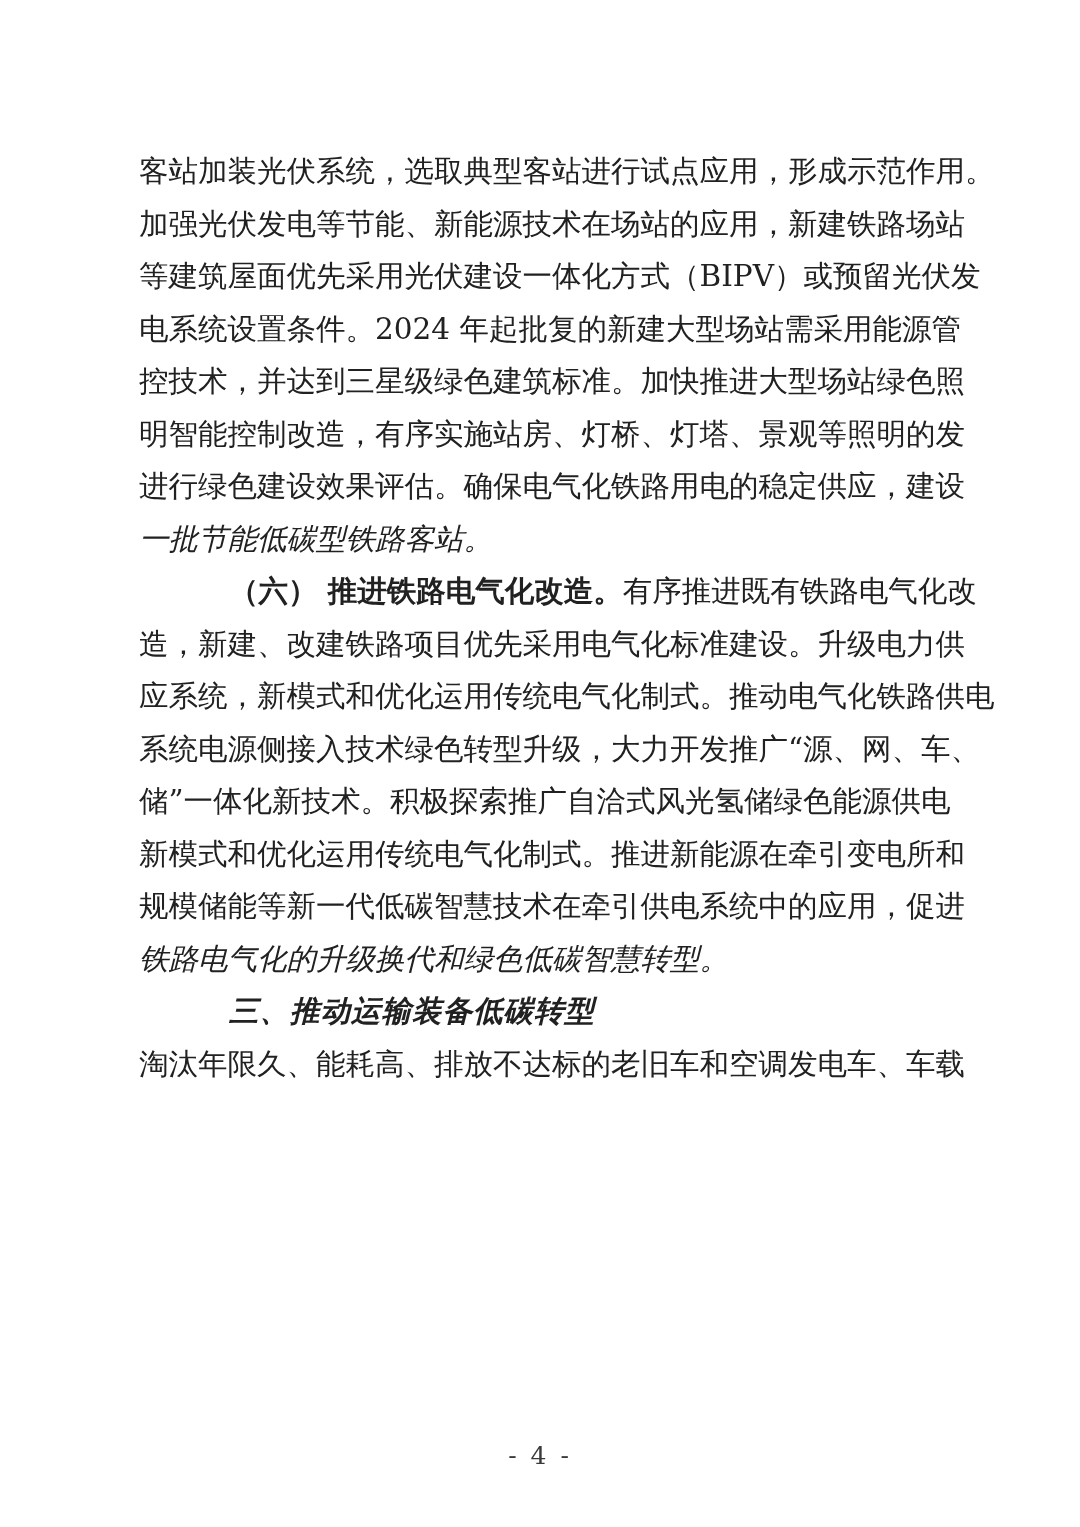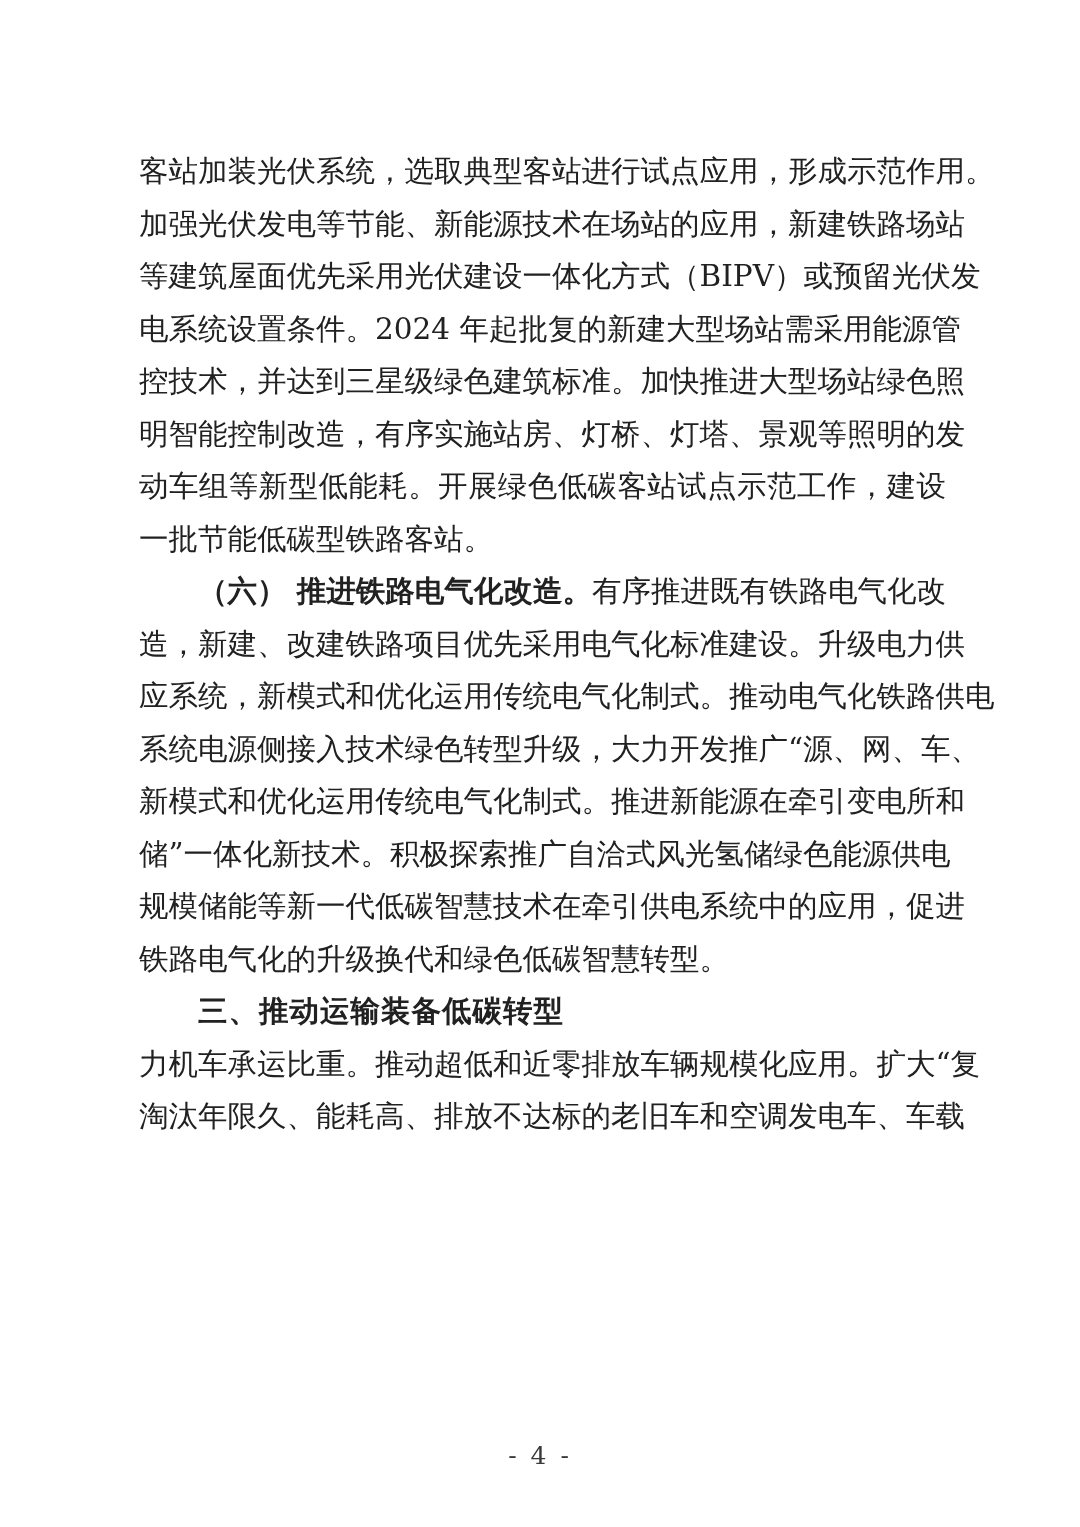--- a/index.html
+++ b/index.html
@@ -27,26 +27,28 @@
     line-height: 52.5px;
     font-size: 29.5px;
     white-space: nowrap;
     text-align: justify;
     text-align-last: justify;
     text-justify: inter-character;
   }
   .line.last {
     text-align: left;
     text-align-last: left;
+    font-style: italic;
   }
   .line.indent {
     text-indent: 2em;
   }
   .line .bold {
     font-weight: bold;
+    margin-left: 31px;
   }
   .line.heading {
     font-family: "DejaVu Sans", "Liberation Sans", sans-serif;
     font-weight: bold;
     letter-spacing: 1px;
   }
   .page-number {
     position: absolute;
     left: 0;
     right: 0;
@@ -63,28 +65,27 @@
 <body>
 
 <div class="page">
   <div class="body-text">
       <div class="line"><span>客站加装光伏系统，选取典型客站进行试点应用，形成示范作用。</span></div>
       <div class="line"><span>加强光伏发电等节能、新能源技术在场站的应用，新建铁路场站</span></div>
       <div class="line"><span>等建筑屋面优先采用光伏建设一体化方式（BIPV）或预留光伏发</span></div>
       <div class="line"><span>电系统设置条件。2024 年起批复的新建大型场站需采用能源管</span></div>
       <div class="line"><span>控技术，并达到三星级绿色建筑标准。加快推进大型场站绿色照</span></div>
       <div class="line"><span>明智能控制改造，有序实施站房、灯桥、灯塔、景观等照明的发</span></div>
-      <div class="line"><span>动车组等新型低能耗。开展绿色低碳客站试点示范工作，建设</span></div>
+      <div class="line"><span>进行绿色建设效果评估。确保电气化铁路用电的稳定供应，建设</span></div>
       <div class="line last"><span>一批节能低碳型铁路客站。</span></div>
       <div class="line indent"><span class="bold">（六） 推进铁路电气化改造。</span><span>有序推进既有铁路电气化改</span></div>
       <div class="line"><span>造，新建、改建铁路项目优先采用电气化标准建设。升级电力供</span></div>
       <div class="line"><span>应系统，新模式和优化运用传统电气化制式。推动电气化铁路供电</span></div>
       <div class="line"><span>系统电源侧接入技术绿色转型升级，大力开发推广“源、网、车、</span></div>
+      <div class="line"><span>储”一体化新技术。积极探索推广自洽式风光氢储绿色能源供电</span></div>
       <div class="line"><span>新模式和优化运用传统电气化制式。推进新能源在牵引变电所和</span></div>
-      <div class="line"><span>储”一体化新技术。积极探索推广自洽式风光氢储绿色能源供电</span></div>
       <div class="line"><span>规模储能等新一代低碳智慧技术在牵引供电系统中的应用，促进</span></div>
       <div class="line last"><span>铁路电气化的升级换代和绿色低碳智慧转型。</span></div>
       <div class="line indent last heading"><span class="bold">三、推动运输装备低碳转型</span></div>
-      <div class="line"><span>力机车承运比重。推动超低和近零排放车辆规模化应用。扩大“复</span></div>
       <div class="line"><span>淘汰年限久、能耗高、排放不达标的老旧车和空调发电车、车载</span></div>
     </div>
   <div class="page-number">- 4 -</div>
 </div>
 
 </body></html>

